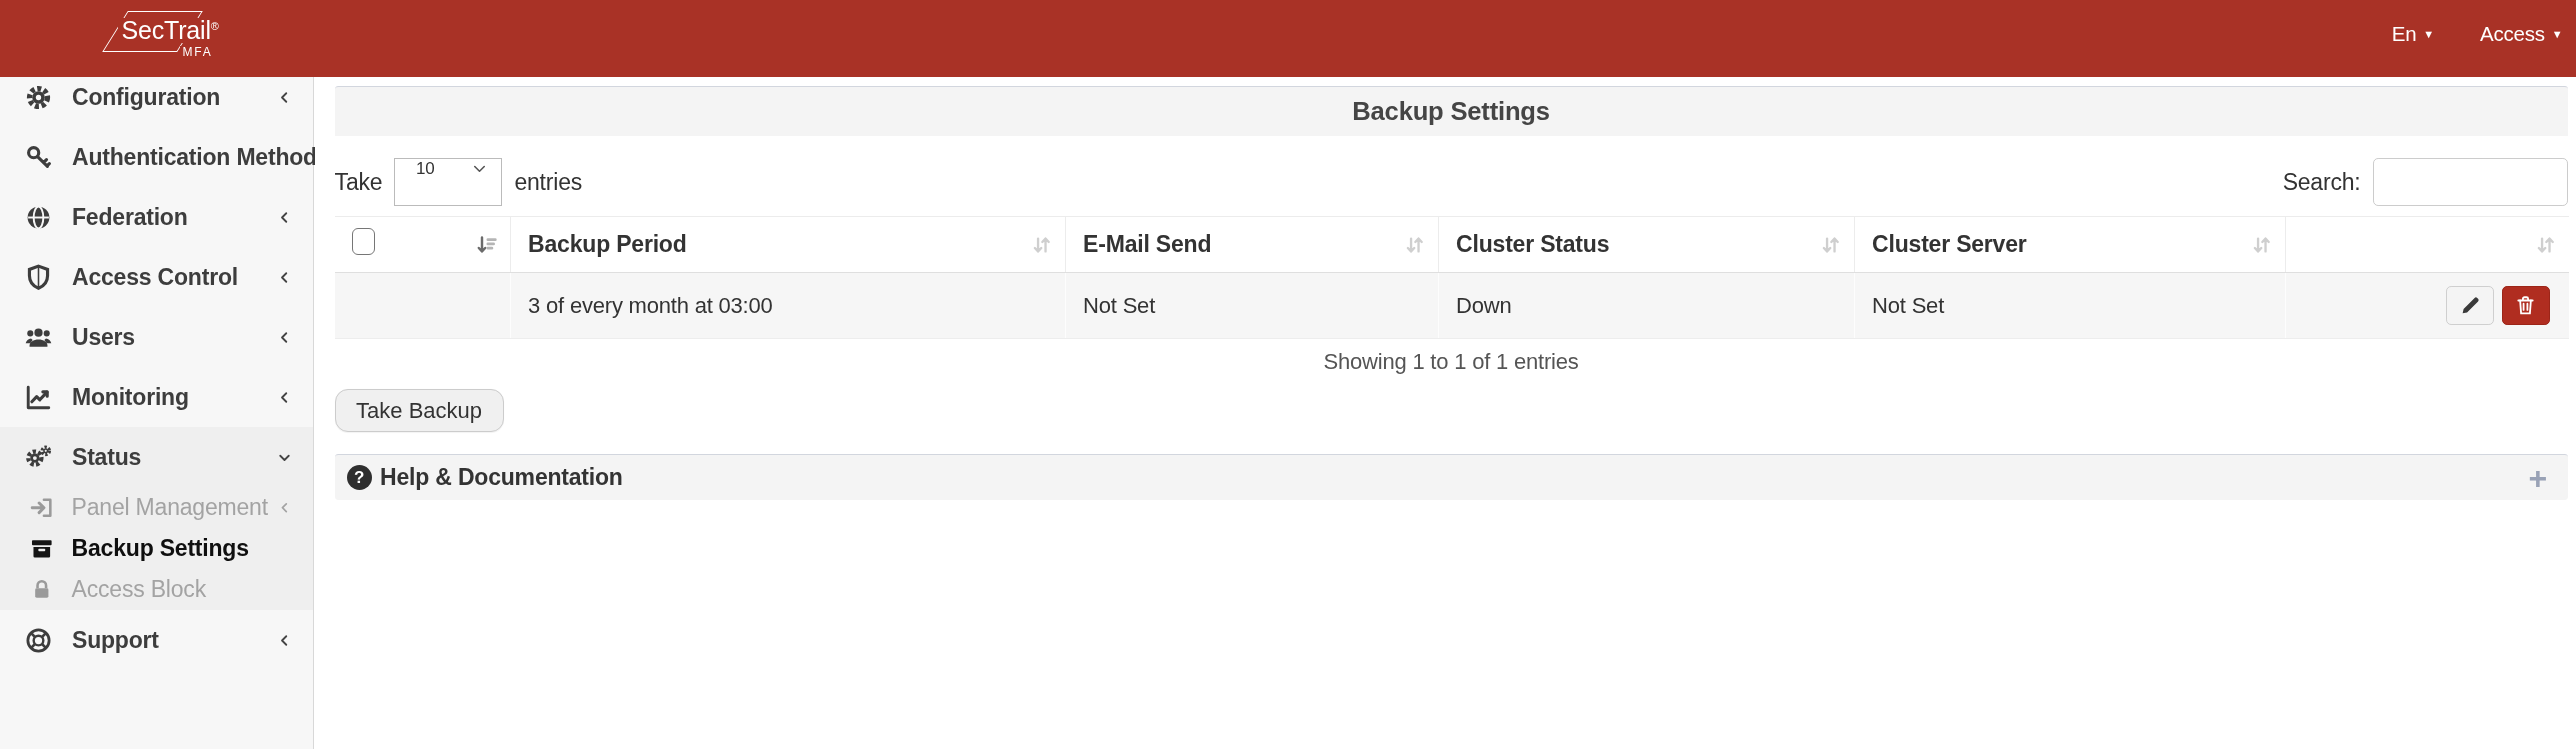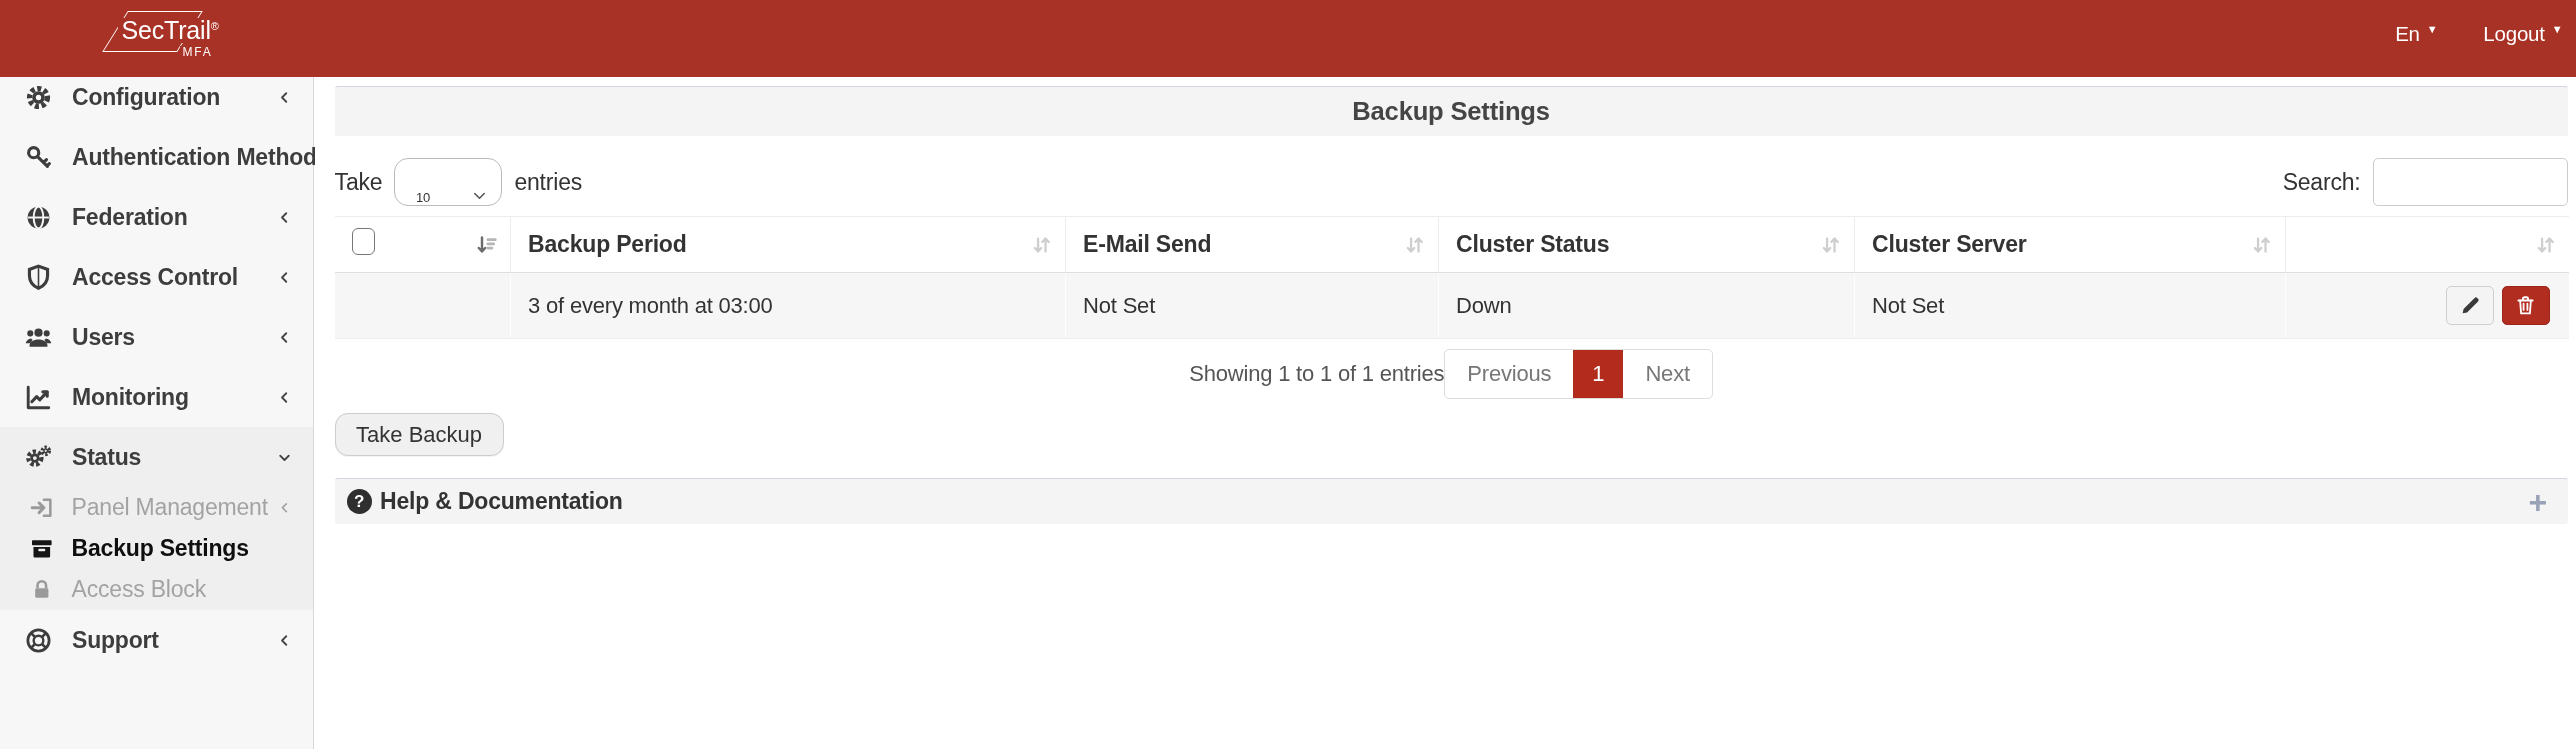--- a/index.html
+++ b/index.html
@@ -7,21 +7,21 @@
               font-family:"Liberation Sans", sans-serif; letter-spacing:-0.2px; }
 
   
   .topbar { position:absolute; top:0; left:0; width:2576px; height:77px; background:#a93226; z-index:5; }
   .logo { position:absolute; left:108px; top:6.8px; width:99px; height:55px; cursor:pointer; }
   .logo-frame { position:absolute; left:6.8px; top:4.3px; width:75px; height:41px; border:1.7px solid #fff; transform:skewX(-32deg); }
   .logo-text { position:absolute; left:10.2px; top:11px; font-size:25px; color:#fff; background:#a93226; padding:0 3.4px; line-height:1; font-weight:400; }
   .logo-text sup { font-size:11px; }
   .logo-sub { position:absolute; left:72px; top:39px; font-size:12px; letter-spacing:1.7px; color:#fff; background:#a93226; padding:0 2.6px; line-height:1; }
   .topbar-right { position:absolute; right:13.7px; top:0; height:67px; display:flex; align-items:center; gap:46px; }
-  .tb-drop { display:flex; align-items:flex-start; gap:6.8px; color:#fff; font-size:20.5px; cursor:pointer; }
+  .tb-drop { display:flex; align-items:center; gap:6.8px; color:#fff; font-size:20.5px; cursor:pointer; }
   .tb-caret { font-size:11px; line-height:1; padding-top:2.6px; }
 
   
   .sidebar { position:absolute; top:67px; left:0; width:314px; height:683px; background:#f7f7f7; border-right:0.9px solid #d8d8d8; }
   .side-item { height:60px; display:flex; align-items:center; padding:0 20.5px 0 24px; cursor:pointer; color:#3d3d3d; font-size:23px; font-weight:700; }
   .side-item .s-icon { width:29px; height:29px; margin-right:19px; flex:0 0 auto; display:flex; align-items:center; justify-content:center; color:#3d3d3d; }
   .side-item .s-label { flex:1 1 auto; white-space:nowrap; }
   .side-item .s-chev { width:17px; height:17px; color:#444; flex:0 0 auto; }
   .side-group { background:#efefef; }
   .side-sub { height:41px; display:flex; align-items:center; padding:0 20.5px 0 29px; cursor:pointer; font-size:23px; font-weight:400; color:#a3a3a3; }
@@ -34,22 +34,22 @@
 
   
   .content { position:absolute; top:67px; left:315px; width:2261px; height:683px; background:#fff; padding:19px 8.5px 0 19.6px; }
 
   .panel-header { border-top:1.7px solid #d2d6de; background:#f4f4f4; height:50px; border-radius:3.4px 3.4px 0 0;
                   display:flex; align-items:center; justify-content:center; }
   .panel-title { font-size:25.6px; font-weight:700; color:#454545; }
 
   .controls-row { margin-top:22px; height:48px; display:flex; align-items:center; justify-content:space-between; }
   .show-group { display:flex; align-items:center; gap:12px; font-size:23px; color:#333; }
-  .page-size { width:108px; height:48px; border:0.9px solid #bbb; border-radius:14px; background:#fff; display:flex; align-items:flex-end;
-               justify-content:space-between; padding:0 12px 0 20.5px; font-size:13px; color:#333; cursor:pointer; }
+  .page-size { width:108px; height:48px; border:0.9px solid #bbb; border-radius:0; background:#fff; display:flex; align-items:flex-start;
+               justify-content:space-between; padding:0 12px 0 20.5px; font-size:17px; color:#333; cursor:pointer; }
   .page-size .pchev { width:19px; height:19px; color:#555; }
   .search-group { display:flex; align-items:center; gap:12px; font-size:23px; color:#333; }
   .search-input { width:195px; height:48px; border:0.9px solid #ccc; border-radius:5.1px; font-size:22px; padding:0 12px;
                   font-family:"Liberation Sans", sans-serif; outline:none; color:#333; }
 
   table.data { width:2233px; table-layout:fixed; border-collapse:collapse; margin-top:10.2px; }
   th { height:56px; text-align:left; font-size:23px; font-weight:700; color:#333; padding:0 17px; position:relative;
        border-top:0.9px solid #ececec; border-bottom:0.9px solid #dfdfdf; border-right:0.9px solid #ececec; background:#fff; cursor:pointer; }
   th:last-child { border-right:none; }
   .sort-abs { position:absolute; right:10.2px; top:50%; transform:translateY(-50%); width:25.6px; height:25.6px; }
@@ -87,21 +87,21 @@
     <span class="logo-frame"></span>
     <span class="logo-text"><span>SecTrail</span><sup>®</sup></span>
     <span class="logo-sub">MFA</span>
   </div>
   <div class="topbar-right">
     <div class="tb-drop">
       <span>En</span>
       <span class="tb-caret">▼</span>
     </div>
     <div class="tb-drop">
-      <span>Logout</span>
+      <span>Access</span>
       <span class="tb-caret">▼</span>
     </div>
   </div>
 </header>
 
 <aside class="sidebar">
 
 
   <div class="side-item">
     <span class="s-icon">
@@ -385,25 +385,20 @@
                 </svg>
             </button>
           </div>
         </td>
       </tr>
     </tbody>
   </table>
 
   <div class="footer-row">
     <span class="info-text">Showing 1 to 1 of 1 entries</span>
-    <div class="pagination">
-      <span class="page-btn">Previous</span>
-      <span class="page-btn active">1</span>
-      <span class="page-btn">Next</span>
-    </div>
   </div>
 
   <button class="take-backup">Take Backup</button>
 
   <div class="help-bar">
     <span class="q-circle">?</span>
     <span class="help-title">Help &amp; Documentation</span>
     <span class="help-plus">+</span>
   </div>
 

